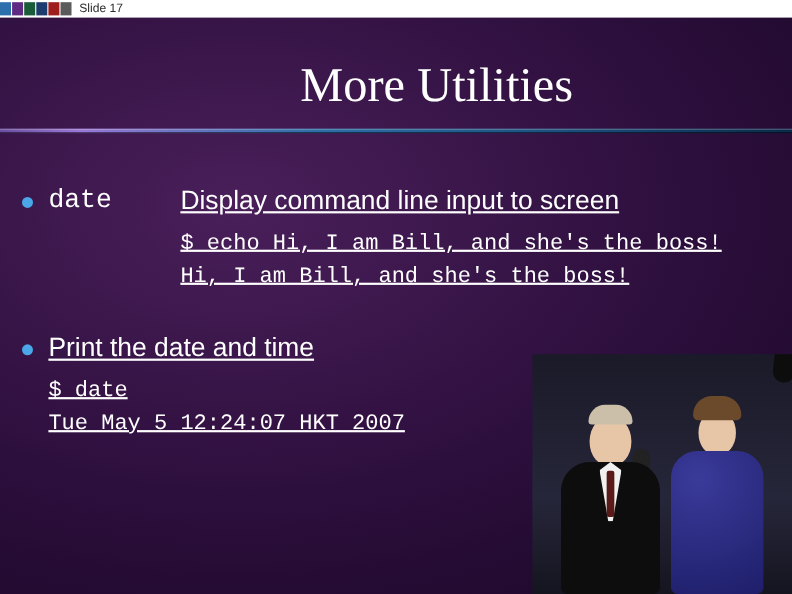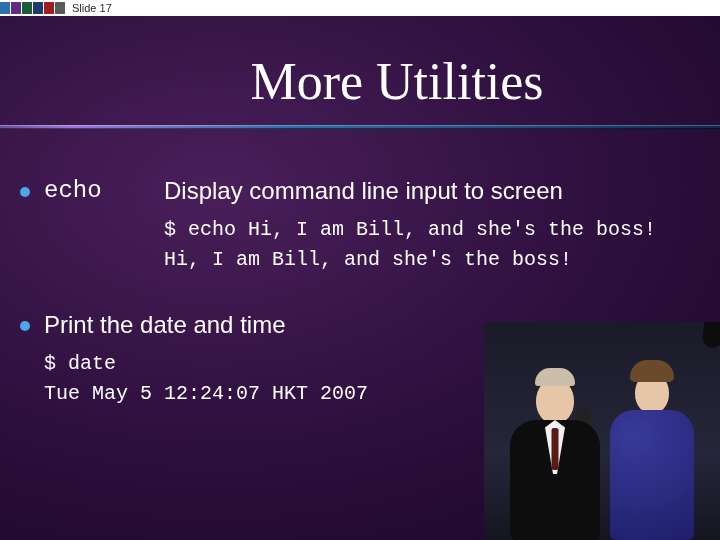--- a/index.html
+++ b/index.html
@@ -39,21 +39,21 @@
   .lb4 { background: #1d3c6e; color:#fff;}
   .lb5 { background: #a01d1d; color:#fff;}
   .lb6 { background: #5b5b5b; color:#fff;}
   .slide-number {
     color: #2b2b2b;
     font-size: 11px;
     margin-left: 6px;
   }
   .title {
     font-family: "Times New Roman", Times, serif;
-    font-size: 52px;
+    font-size: 44px;
     font-weight: normal;
     color: #fff;
     text-align: center;
     margin-top: 36px;
     margin-bottom: 14px;
     padding-left: 150px;
     padding-right: 76px;
   }
   .divider {
     height: 4px;
@@ -80,20 +80,21 @@
     flex-shrink: 0;
   }
   .cmd {
     font-family: "Courier New", monospace;
     font-size: 24px;
     width: 120px;
     flex-shrink: 0;
   }
   .right {
     flex: 1;
+    text-decoration: underline;
   }
   .desc {
     font-size: 24px;
     margin-bottom: 10px;
   }
   .terminal {
     font-family: "Courier New", monospace;
     font-size: 20px;
     line-height: 1.5;
     white-space: pre;
@@ -171,21 +172,21 @@
 </div>
 
 <h1 class="title">More Utilities</h1>
 
 <div class="divider"></div>
 
 <div class="content">
 
   <div class="item">
     <div class="bullet"></div>
-    <div class="cmd">echo</div>
+    <div class="cmd">date</div>
     <div class="right">
       <div class="desc">Display command line input to screen</div>
       <div class="terminal">$ echo Hi, I am Bill, and she's the boss!
 Hi, I am Bill, and she's the boss!</div>
     </div>
   </div>
 
   <div class="item section2">
     <div class="bullet"></div>
     <div class="right">

